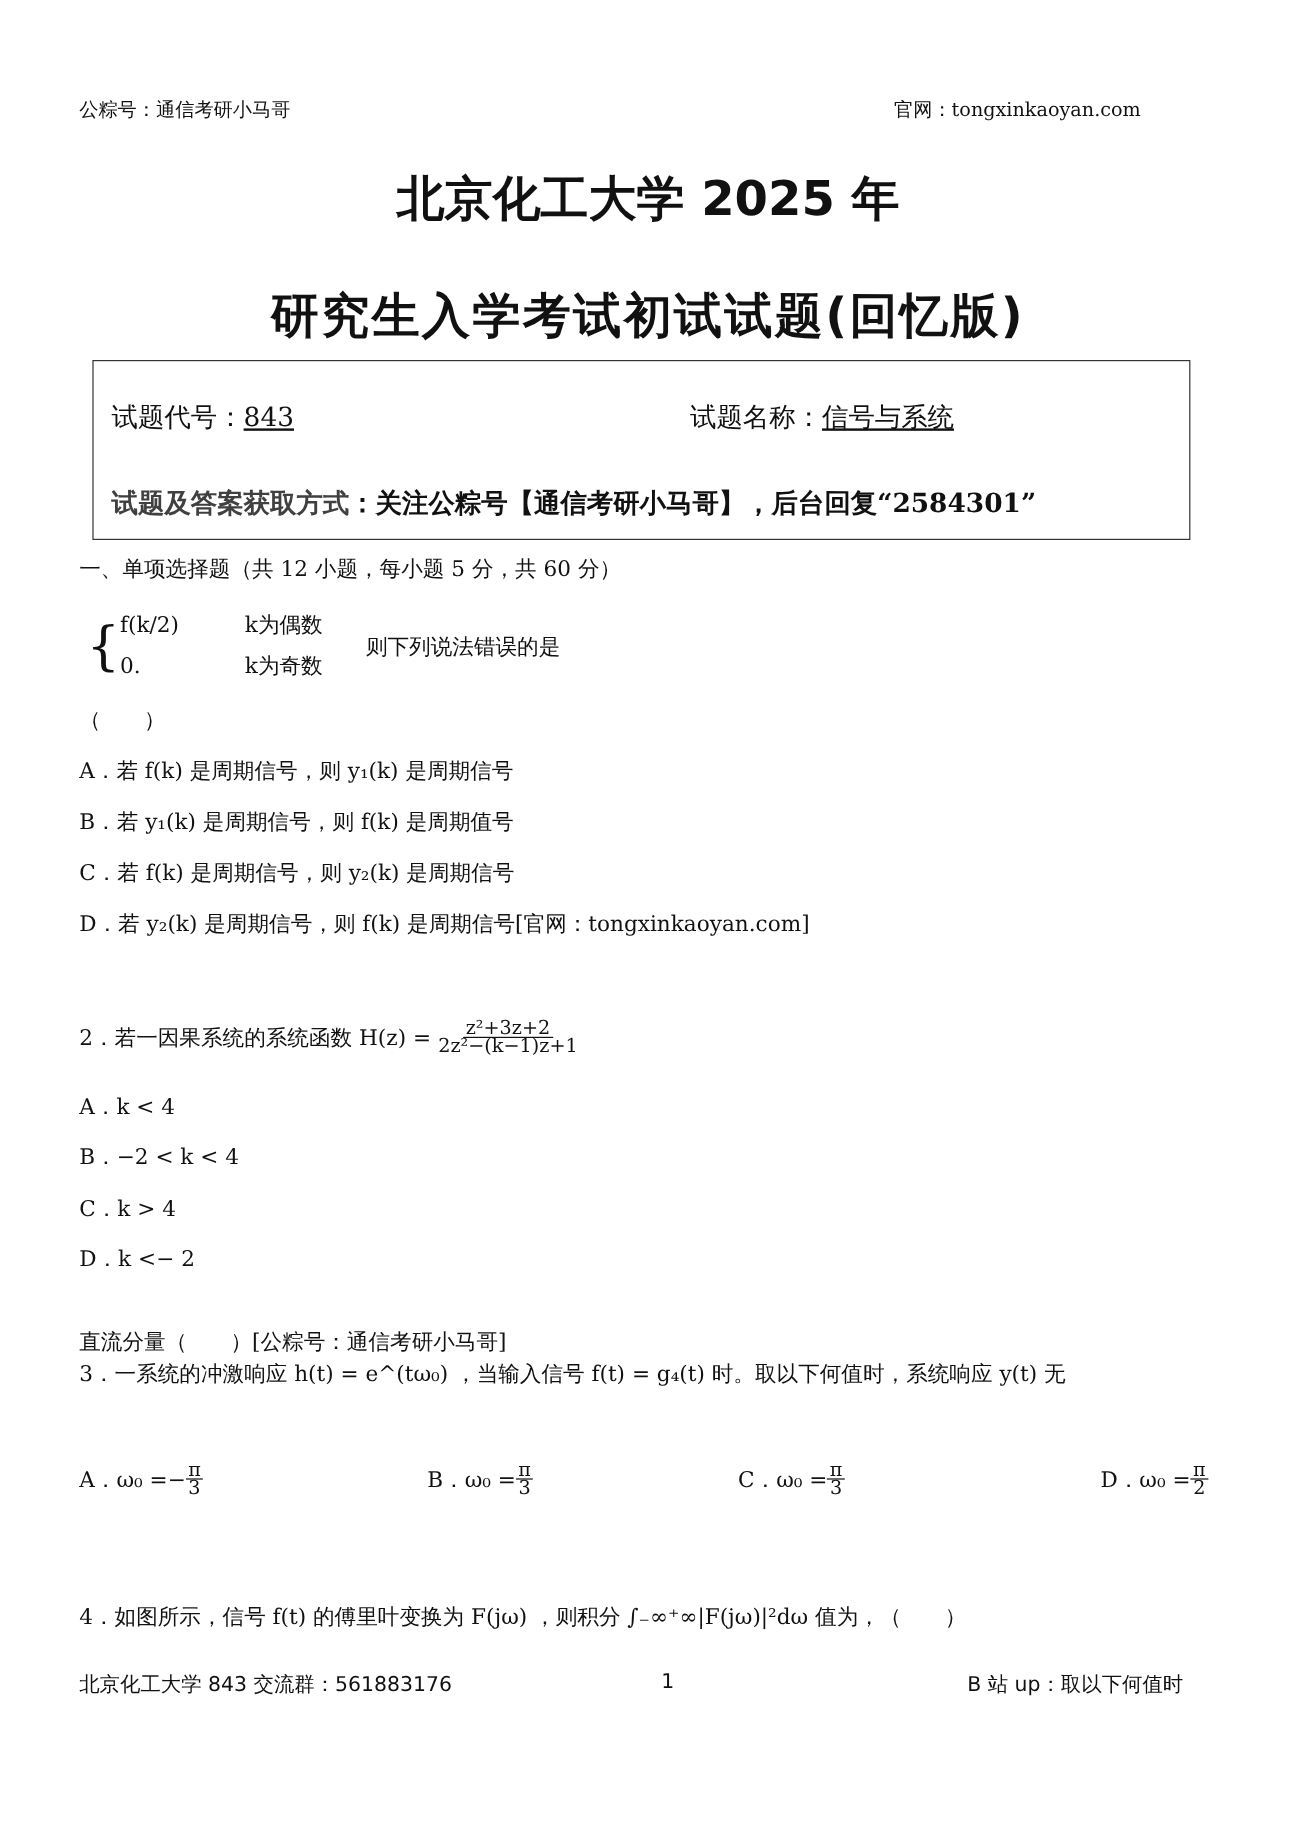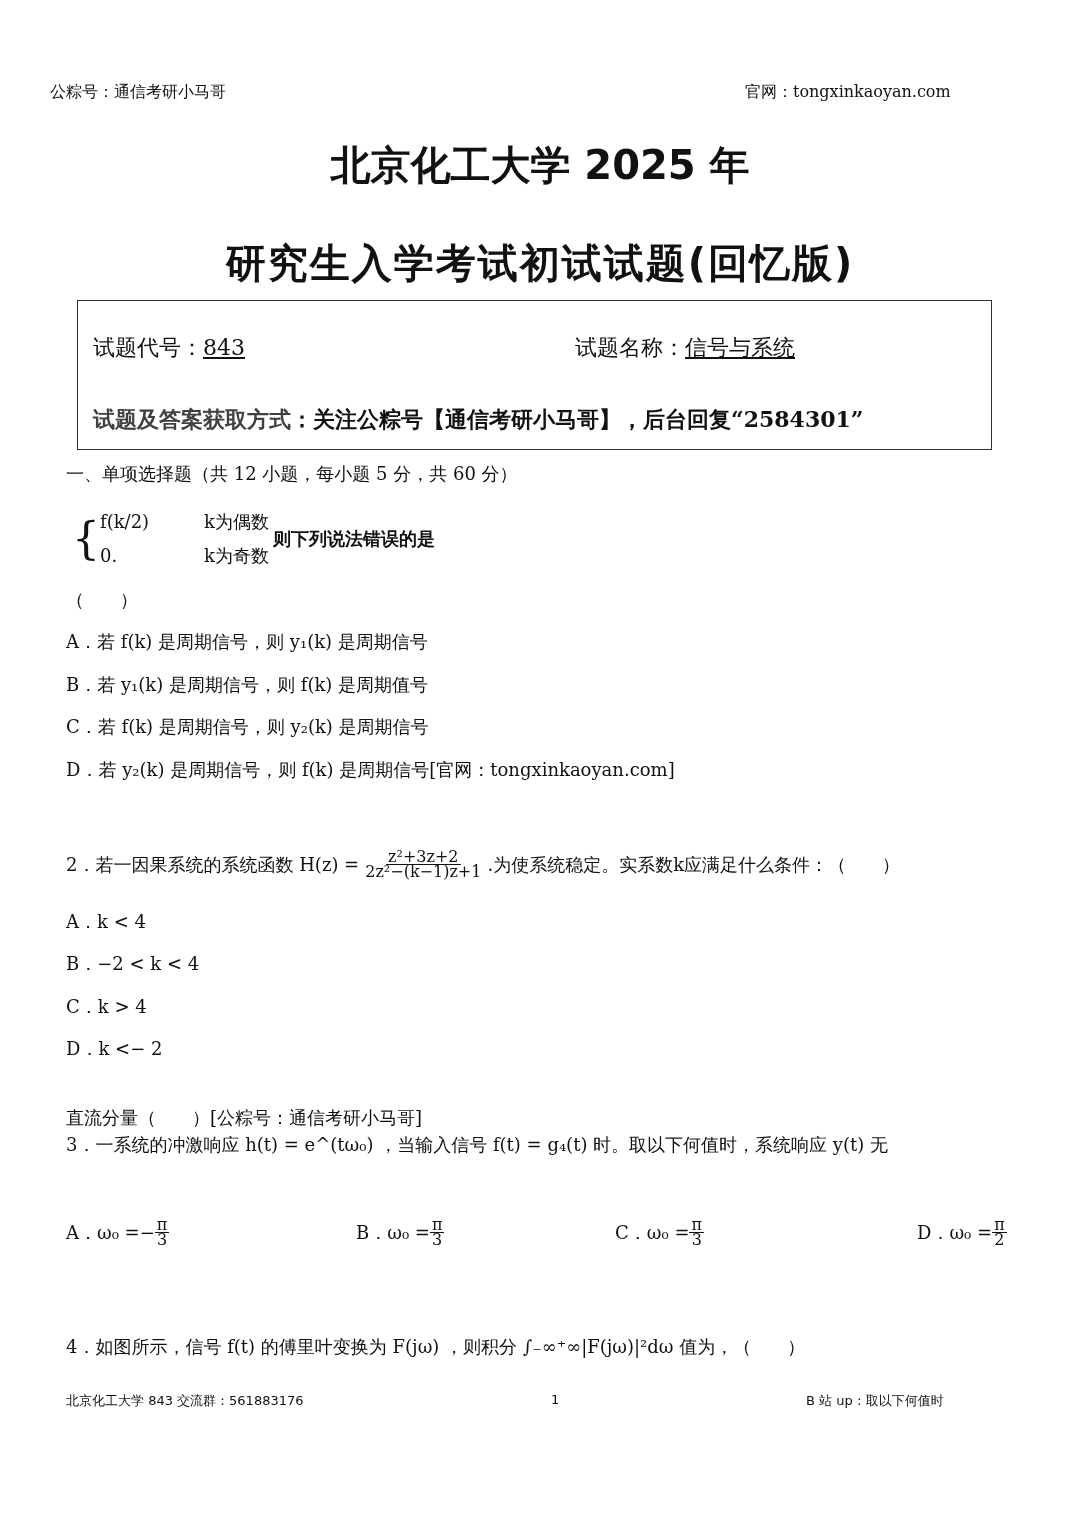--- a/index.html
+++ b/index.html
@@ -18,26 +18,26 @@
   .red { color: #404040; }
   .b { font-weight: bold; }
   .body { font-size: 18px; }
   .frac { display: inline-flex; flex-direction: column; align-items: center;
           vertical-align: middle; font-size: 16px; line-height: 14px; }
   .frac .num { border-bottom: 1px solid #111; padding: 0 2px; }
   .brace { display: inline-block; vertical-align: middle; font-size: 44px;
            line-height: 44px; font-weight: 200; }
   .cases { display: inline-block; vertical-align: middle; line-height: 34px; }
   .cases div { display: flex; gap: 24px; }
-  .foot { font-size: 13px; top: 1392px; font-family: "DejaVu Sans", sans-serif; }
+  .foot { font-size: 17px; top: 1392px; font-family: "DejaVu Sans", sans-serif; }
 </style>
 </head>
 <body>
 
-<div class="abs hdr" style="left:50px;">公粽号：通信考研小马哥</div>
+<div class="abs hdr" style="left:66px;">公粽号：通信考研小马哥</div>
 <div class="abs hdr" style="left:745px;">官网：tongxinkaoyan.com</div>
 
 <div class="abs title t1">北京化工大学 2025 年</div>
 <div class="abs title t2">研究生入学考试初试试题(回忆版)</div>
 
 <div class="box">
   <div class="abs boxtext" style="left:15px; top:32px;">
     <span>试题代号：</span><span class="u">843</span>
   </div>
   <div class="abs boxtext" style="left:497px; top:32px;">
@@ -55,35 +55,34 @@
   <span class="cases">
     <div>
         <span style="width:80px">f(k/2)</span>
         <span>k为偶数</span>
       </div>
     <div>
         <span style="width:80px">0.</span>
         <span>k为奇数</span>
       </div>
   </span>
-  <span style="margin-left:4px;font-weight:bold;">则下列说法错误的是</span>
+  <span style="margin-left:36px;">则下列说法错误的是</span>
 </div>
 <div class="abs body" style="left:66px; top:588px;">（　　）</div>
 <div class="abs body" style="left:66px; top:630px;">A．若 f(k) 是周期信号，则 y₁(k) 是周期信号</div>
 <div class="abs body" style="left:66px; top:673px;">B．若 y₁(k) 是周期信号，则 f(k) 是周期值号</div>
 <div class="abs body" style="left:66px; top:715px;">C．若 f(k) 是周期信号，则 y₂(k) 是周期信号</div>
 <div class="abs body" style="left:66px; top:758px;">D．若 y₂(k) 是周期信号，则 f(k) 是周期信号[官网：tongxinkaoyan.com]</div>
 
 <div class="abs body" style="left:66px; top:850px; display:flex; align-items:center;">
   <span>2．若一因果系统的系统函数 H(z) =</span>
   <span class="frac" style="margin:0 6px;">
     <span class="num">z²+3z+2</span>
     <span>2z²−(k−1)z+1</span>
   </span>
-  <span>.为使系统稳定。实系数k应满足什么条件：（　　）</span>
 </div>
 <div class="abs body" style="left:66px; top:910px;">A．k &lt; 4</div>
 <div class="abs body" style="left:66px; top:952px;">B．−2 &lt; k &lt; 4</div>
 <div class="abs body" style="left:66px; top:995px;">C．k &gt; 4</div>
 <div class="abs body" style="left:66px; top:1037px;">D．k &lt;− 2</div>
 
 <div class="abs body" style="left:66px; top:1133px;">3．一系统的冲激响应 h(t) = e^(tω₀) ，当输入信号 f(t) = g₄(t) 时。取以下何值时，系统响应 y(t) 无</div>
 <div class="abs body" style="left:66px; top:1106px;">直流分量（　　）[公粽号：通信考研小马哥]</div>
 <div class="abs body" style="left:66px; top:1218px; display:flex; align-items:center;">
   <span>A．ω₀ =−</span>

